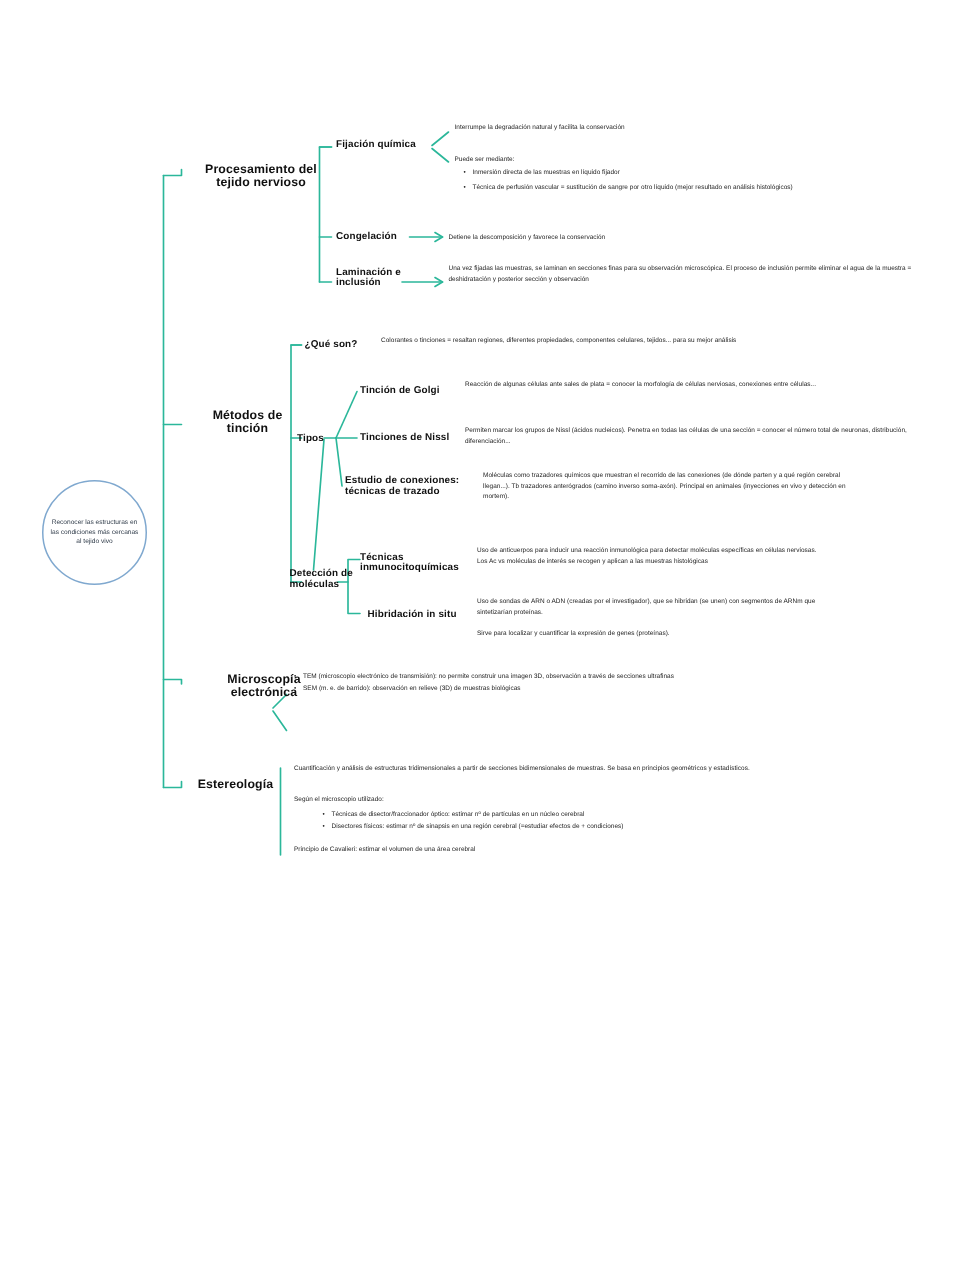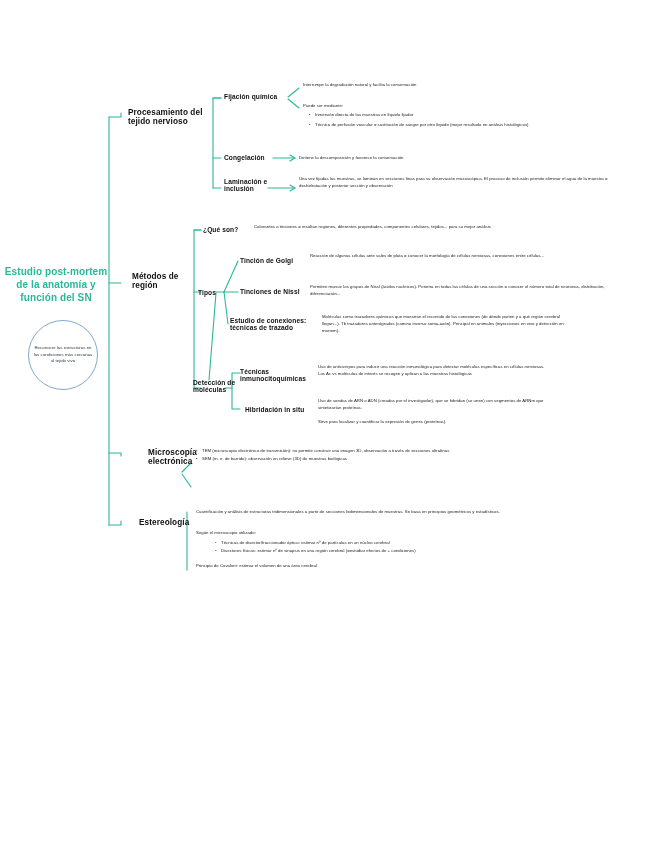--- a/index.html
+++ b/index.html
@@ -56,21 +56,21 @@
   .root-bubble span {
     display: block;
     width: 60px;
     text-align: center;
     font-size: 4.4px;
     color: #2f3b49;
     line-height: 1.55;
   }
   .l1 {
     font-size: 8.2px;
-    text-align: left;
+    text-align: center;
   }
   .l2 {
     font-size: 6.6px;
   }
   .detail {
     position: absolute;
     font-size: 4.3px;
     color: #1b1b1b;
     line-height: 1.58;
     letter-spacing: 0.02px;
@@ -134,42 +134,41 @@
 
       <path d="M225 388 L232 388 L232 373 L240 373"></path>
       <path d="M232 388 L232 409 L240 409"></path>
 
       <path d="M182 472 L191 463 M182 474 L191 487"></path>
 
       <path d="M187 512 L187 570"></path>
     </g>
   </svg>
 
-  <div class="root-title">Estudio post-mortem de la anatomía y función del SN</div>
   <div class="root-bubble">
     <span>Reconocer las estructuras en las condiciones más cercanas al tejido vivo</span>
   </div>
 
   <div class="node l1" style="left:128px; top:108px; width:92px;">Procesamiento del tejido nervioso</div>
 
   <div class="node l2" style="left:224px; top:93px; width:66px;">Fijación química</div>
   <div class="detail" style="left:303px; top:82px; width:330px;">Interrumpe la degradación natural y facilita la conservación</div>
   <div class="detail" style="left:303px; top:103px; width:330px;">Puede ser mediante:</div>
   <ul class="detail bullets" style="left:309px; top:112px; width:326px;">
     <li>Inmersión directa de las muestras en líquido fijador</li>
     <li>Técnica de perfusión vascular = sustitución de sangre por otro líquido (mejor resultado en análisis histológicos)</li>
   </ul>
 
   <div class="node l2" style="left:224px; top:154px; width:54px;">Congelación</div>
   <div class="detail" style="left:299px; top:155px; width:330px;">Detiene la descomposición y favorece la conservación</div>
 
   <div class="node l2" style="left:224px; top:178px; width:46px;">Laminación e inclusión</div>
   <div class="detail" style="left:299px; top:176px; width:325px;">Una vez fijadas las muestras, se laminan en secciones finas para su observación microscópica. El proceso de inclusión permite eliminar el agua de la muestra = deshidratación y posterior sección y observación</div>
 
-  <div class="node l1" style="left:132px; top:272px; width:66px;">Métodos de región</div>
+  <div class="node l1" style="left:132px; top:272px; width:66px;">Métodos de tinción</div>
 
   <div class="node l2" style="left:203px; top:226px; width:42px;">¿Qué son?</div>
   <div class="detail" style="left:254px; top:224px; width:372px;">Colorantes o tinciones = resaltan regiones, diferentes propiedades, componentes celulares, tejidos... para su mejor análisis</div>
 
   <div class="node l2" style="left:198px; top:289px; width:24px;">Tipos</div>
 
   <div class="node l2" style="left:240px; top:257px; width:62px;">Tinción de Golgi</div>
   <div class="detail" style="left:310px; top:253px; width:320px;">Reacción de algunas células ante sales de plata = conocer la morfología de células nerviosas, conexiones entre células...</div>
 
   <div class="node l2" style="left:240px; top:288px; width:64px;">Tinciones de Nissl</div>
@@ -186,21 +185,21 @@
   <div class="node l2" style="left:245px; top:406px; width:72px;">Hibridación in situ</div>
   <div class="detail" style="left:318px; top:398px; width:232px;">Uso de sondas de ARN o ADN (creadas por el investigador), que se hibridan (se unen) con segmentos de ARNm que sintetizarían proteínas.</div>
   <div class="detail" style="left:318px; top:419px; width:232px;">Sirve para localizar y cuantificar la expresión de genes (proteínas).</div>
 
   <div class="node l1" style="left:128px; top:448px; width:56px;margin-left:20px;">Microscopía electrónica</div>
   <ul class="detail bullets tight" style="left:196px; top:448px; width:436px;">
     <li>TEM (microscopio electrónico de transmisión): no permite construir una imagen 3D, observación a través de secciones ultrafinas</li>
     <li>SEM (m. e. de barrido): observación en relieve (3D) de muestras biológicas</li>
   </ul>
 
-  <div class="node l1" style="left:128px; top:518px; width:58px;margin-left:11px;">Estereología</div>
+  <div class="node l1" style="left:128px; top:518px; width:58px;">Estereología</div>
   <div class="detail" style="left:196px; top:509px; width:432px;">Cuantificación y análisis de estructuras tridimensionales a partir de secciones bidimensionales de muestras. Se basa en principios geométricos y estadísticos.</div>
   <div class="detail" style="left:196px; top:530px; width:432px;">Según el microscopio utilizado:</div>
   <ul class="detail bullets tight" style="left:215px; top:540px; width:416px;">
     <li>Técnicas de disector/fraccionador óptico: estimar nº de partículas en un núcleo cerebral</li>
     <li>Disectores físicos: estimar nº de sinapsis en una región cerebral (=estudiar efectos de + condiciones)</li>
   </ul>
   <div class="detail" style="left:196px; top:563px; width:432px;">Principio de Cavalieri: estimar el volumen de una área cerebral</div>
 
 </div>
 

